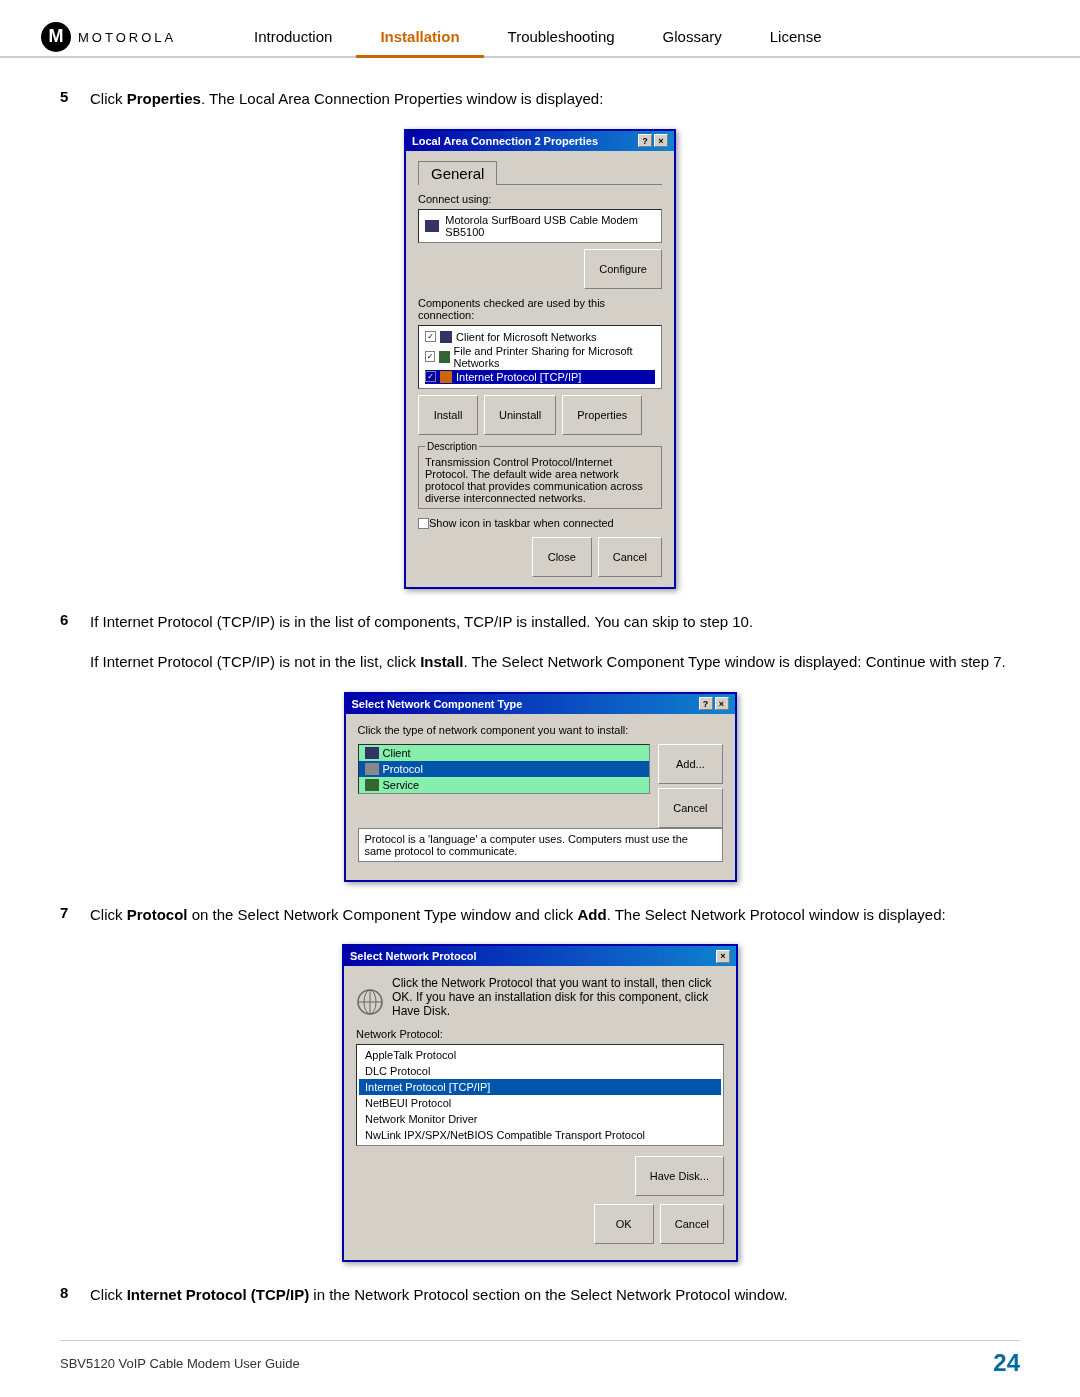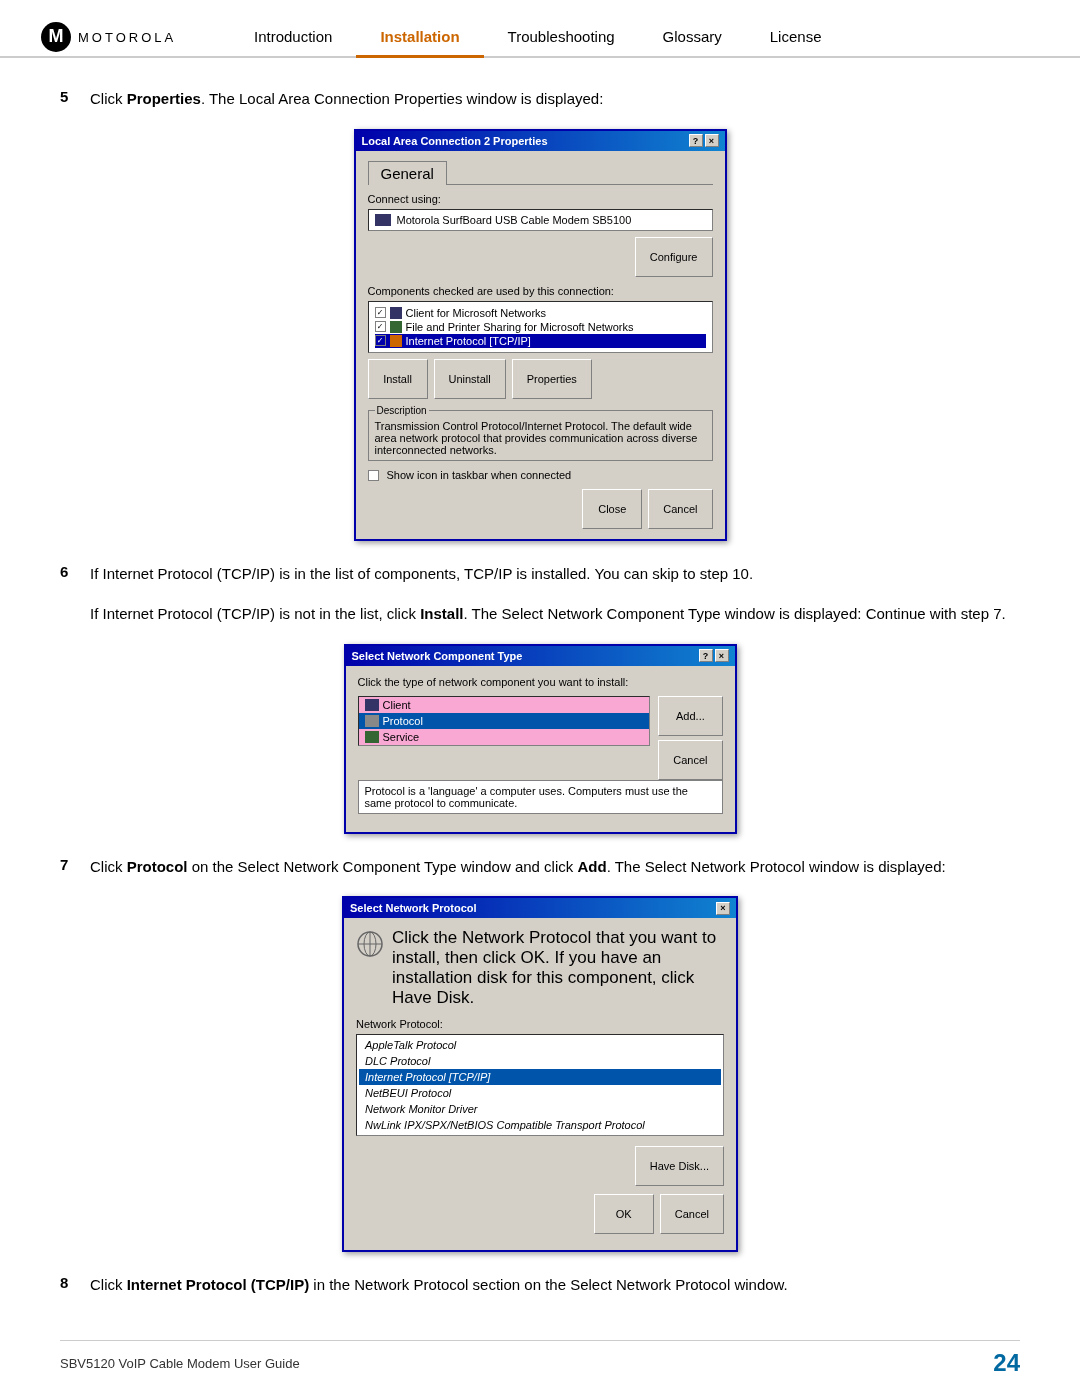--- a/index.html
+++ b/index.html
@@ -240,31 +240,31 @@
     }
     .win-close-row {
       display: flex;
       gap: 6px;
       justify-content: flex-end;
       align-items: center;
     }
     .win-checkbox-row {
       display: flex;
       align-items: flex-end;
-      gap: 8px;
+      gap: 0;
       font-size: 11px;
       margin-bottom: 8px;
     }
 
     
     .snc-dialog {
       width: 393px;
     }
     .snc-list {
-      background: #f9a8d4;
+      background: #86efac;
       border: 1px inset #808080;
       margin-bottom: 8px;
       font-size: 11px;
     }
     .snc-item {
       display: flex;
       align-items: center;
       gap: 4px;
       padding: 2px 6px;
     }
@@ -284,43 +284,42 @@
       flex-direction: column;
       gap: 4px;
     }
 
     
     .snp-dialog {
       width: 396px;
     }
     .snp-header-row {
       display: flex;
-      align-items: flex-start;
+      align-items: flex-end;
       gap: 8px;
       margin-bottom: 10px;
-      font-size: 17px;
+      font-size: 12px;
     }
     .snp-icon-area {
       width: 32px;
       height: 32px;
       display: flex;
       align-items: center;
       justify-content: center;
     }
     .snp-list {
       background: #fff;
       border: 1px inset #808080;
       margin-bottom: 10px;
       font-size: 11px;
       padding: 2px;
     }
     .snp-item {
       padding: 2px 6px;
       font-size: 11px;
-      font-style: italic;
     }
     .snp-item.selected {
       background: #0055aa;
       color: #fff;
     }
     .snp-button-row {
       display: flex;
       justify-content: flex-end;
       gap: 6px;
       margin-bottom: 6px;
@@ -387,21 +386,21 @@
 <div class="main-content">
 
   <div class="step-block">
     <span class="step-number">5</span>
     <span class="step-text">
       Click <b>Properties</b>. The Local Area Connection Properties window is displayed:
     </span>
   </div>
 
   <div class="screenshot-container">
-    <div class="win-dialog" style="width:373px;">
+    <div class="win-dialog" style="width:272px;">
       <div class="win-titlebar">
         <span>Local Area Connection 2 Properties</span>
         <div class="win-titlebar-buttons">
           <div class="win-btn-small">?</div>
           <div class="win-btn-small">×</div>
         </div>
       </div>
       <div class="win-body">
         <div class="win-tab-bar">
           <div class="win-tab">General</div>

